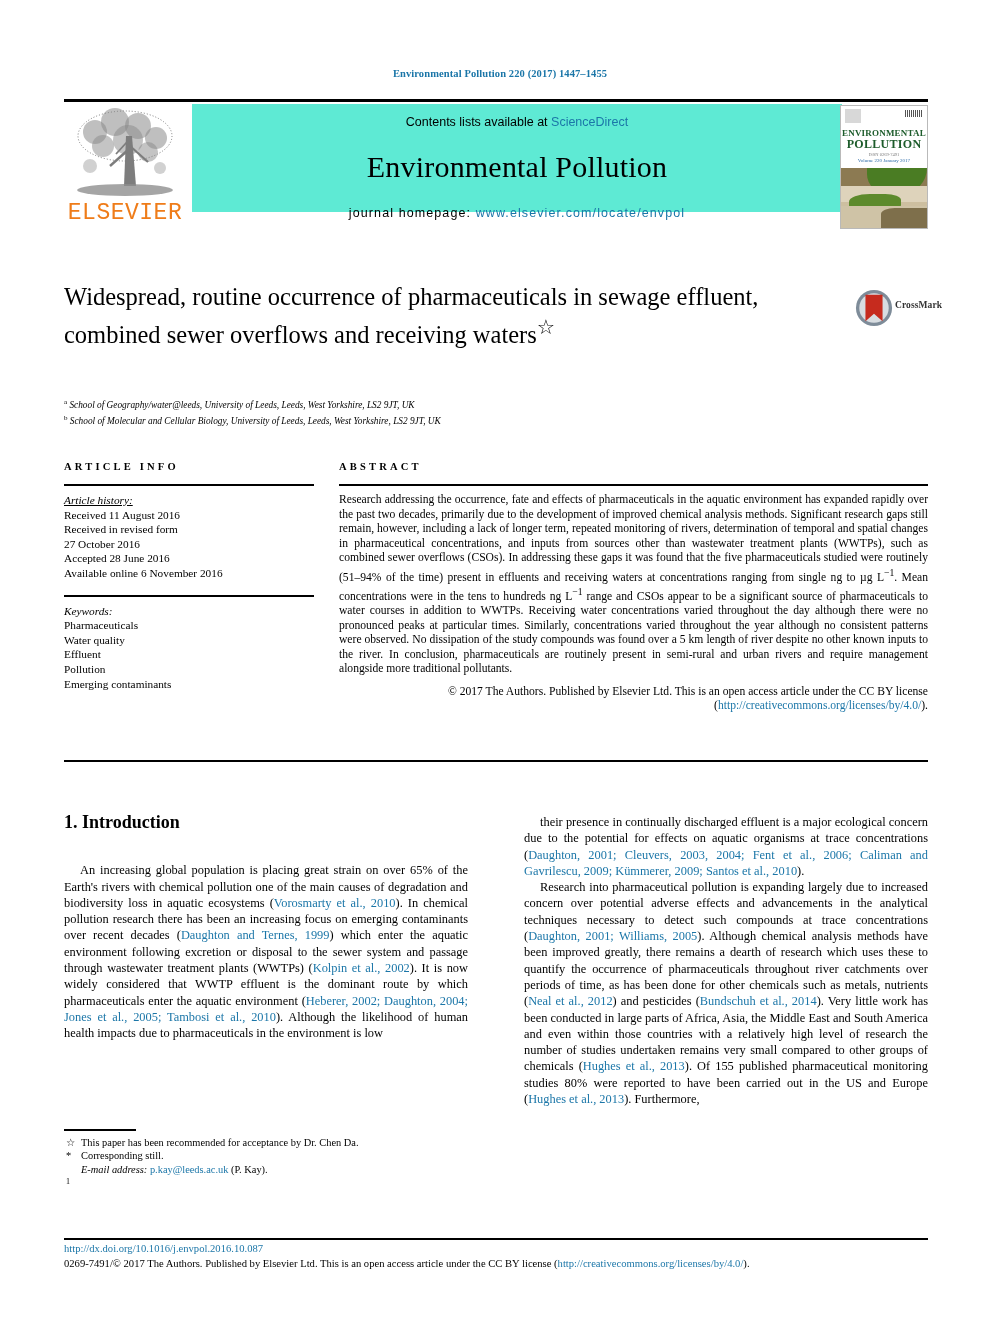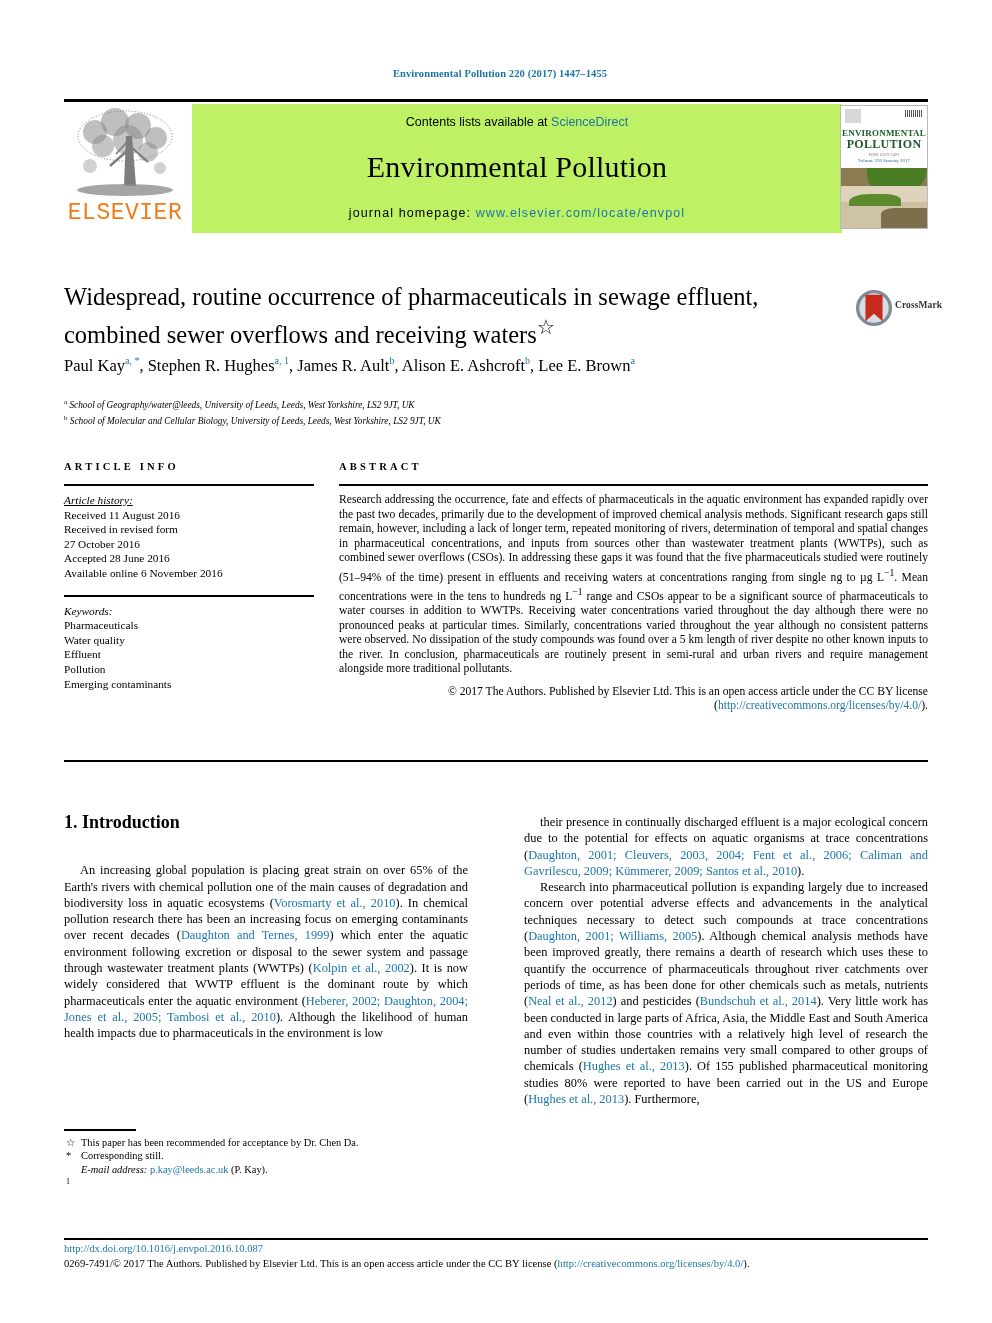--- a/index.html
+++ b/index.html
@@ -58,22 +58,22 @@
     width: 122px;
     text-align: center;
     font-family: Liberation Mono, monospace;
     font-size: 23px;
     letter-spacing: .5px;
     color: #ef7c19;
   }
   .masthead-center {
     position: absolute;
     left: 128px; top: 0;
-    width: 650px; height: 129px;
-    background: #bef264;
+    width: 650px; height: 108px;
+    background: #5eead4;
     text-align: center;
   }
   .contents-line {
     margin-top: 11px;
     font-family: "Liberation Sans", sans-serif;
     font-size: 12.5px;
     color: #000;
   }
   .contents-line .sd { color: #1b76a8; }
   .journal-title {
@@ -312,23 +312,20 @@
 
   <div class="crossmark">
     <svg class="cm-mark" viewBox="0 0 40 40">
       <circle cx="20" cy="20" r="19" fill="#7e8c99"></circle>
       <circle cx="20" cy="20" r="15.5" fill="#d8dde1"></circle>
       <path d="M11 6 h18 v28 l-9 -8 l-9 8 Z" fill="#c62b1e"></path>
     </svg>
     <div class="cm-text">CrossMark</div>
   </div>
 
-  <div class="authors">
-    <span>Paul Kay</span><sup>a, *</sup>, <span>Stephen R. Hughes</span><sup>a, 1</sup>, <span>James R. Ault</span><sup>b</sup>, <span>Alison E. Ashcroft</span><sup>b</sup>, <span>Lee E. Brown</span><sup>a</sup>
-  </div>
 
   <div class="affil">
     <div><sup>a</sup> <span>School of Geography/water@leeds, University of Leeds, Leeds, West Yorkshire, LS2 9JT, UK</span></div>
     <div><sup>b</sup> <span>School of Molecular and Cellular Biology, University of Leeds, Leeds, West Yorkshire, LS2 9JT, UK</span></div>
   </div>
 
   <div class="ainfo">
     <div class="colhead">ARTICLE INFO</div>
     <div class="rule"></div>
     <div class="histblock">

